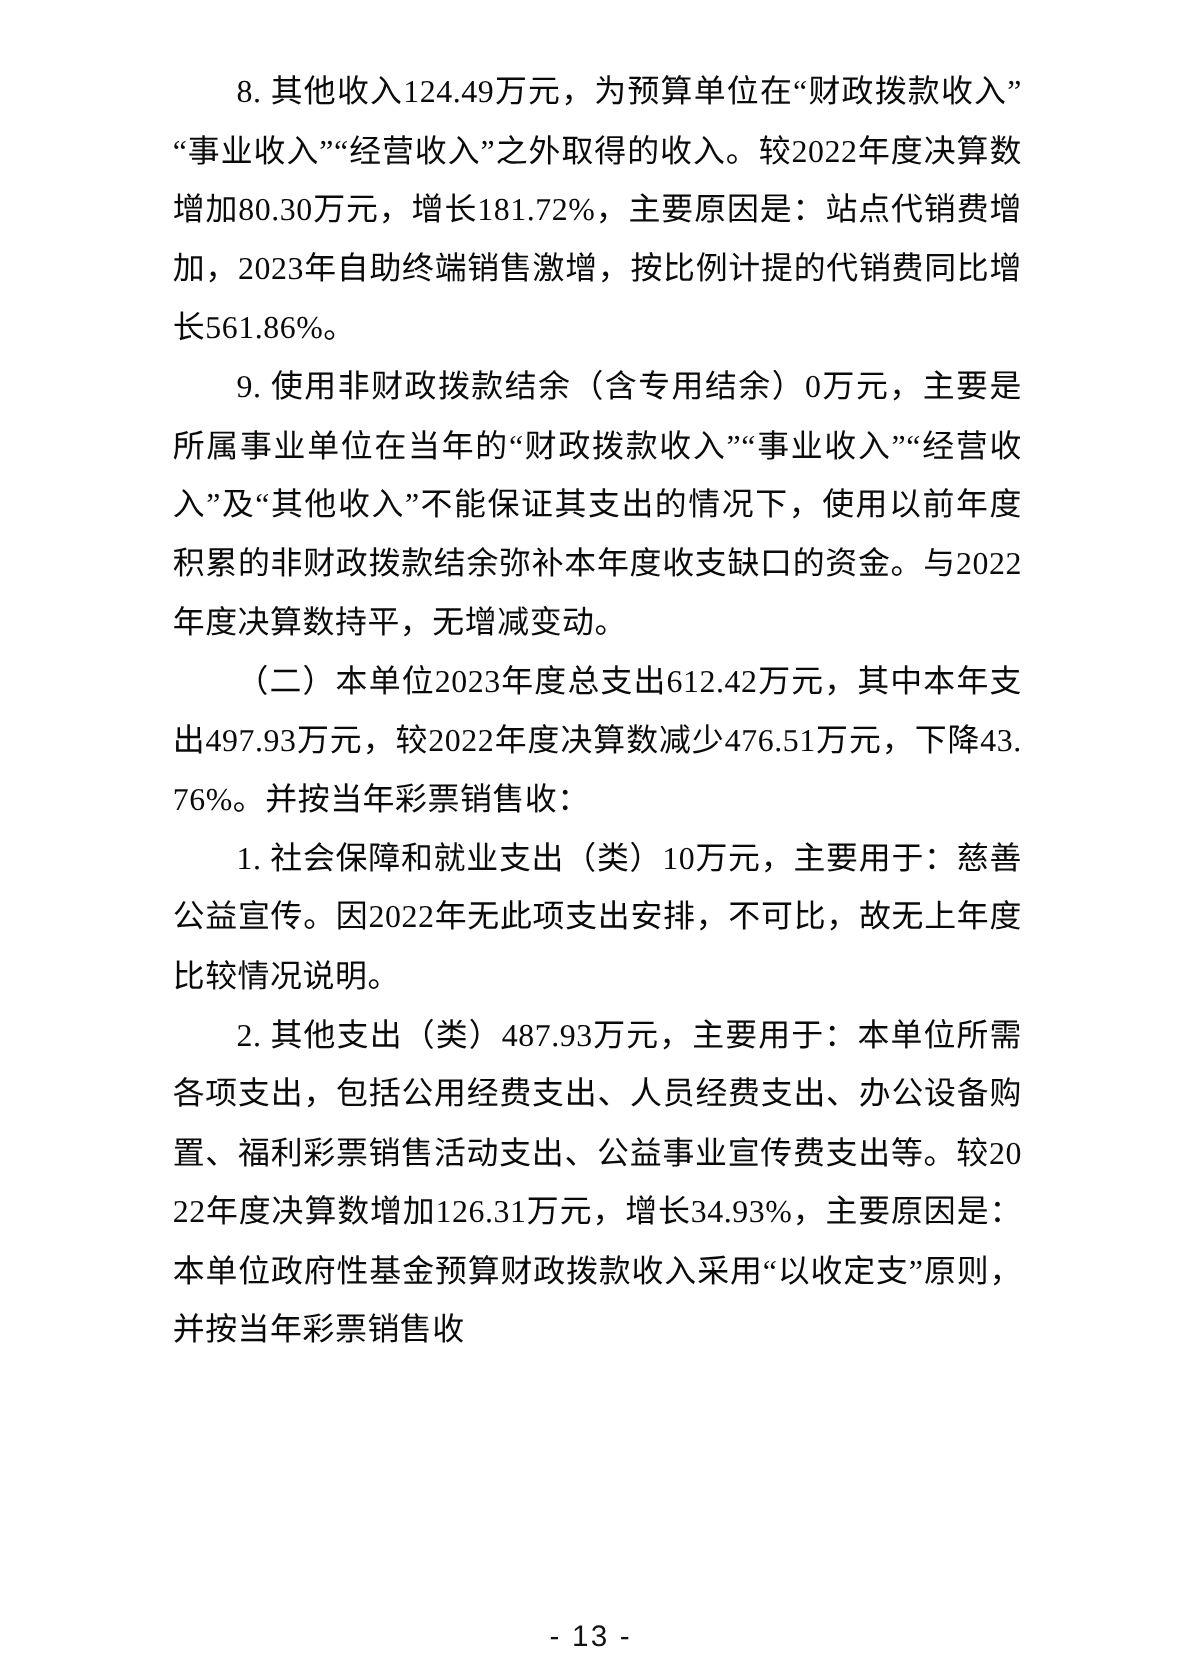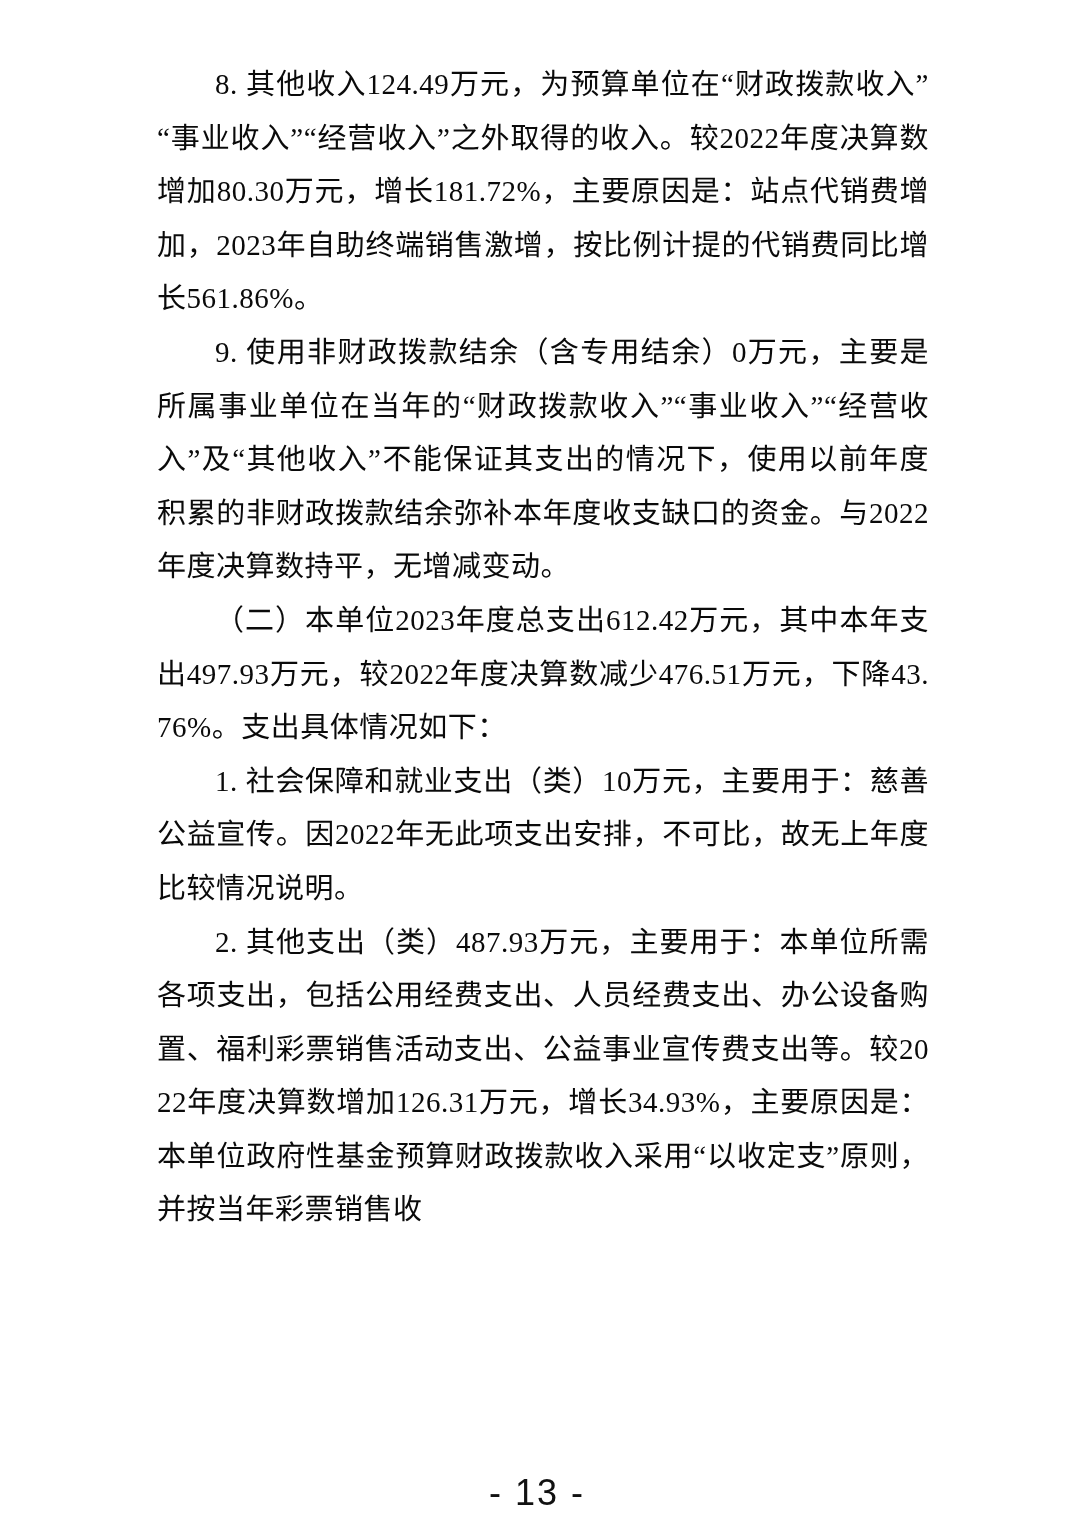--- a/index.html
+++ b/index.html
@@ -32,30 +32,30 @@
     letter-spacing: 0.5px;
     word-break: break-all;
   }
   .footer {
     position: absolute;
     left: 0;
     right: 0;
     top: 1472px;
     text-align: center;
     font-family: "Liberation Sans", "DejaVu Sans", sans-serif;
-    font-size: 36px;
+    font-size: 27px;
     color: #111111;
     letter-spacing: 2px;
   }
 </style>
 </head>
 <body>
 
 <div class="page">
   <div class="content">
     <p class="para">8. 其他收入124.49万元，为预算单位在“财政拨款收入”“事业收入”“经营收入”之外取得的收入。较2022年度决算数增加80.30万元，增长181.72%，主要原因是：站点代销费增加，2023年自助终端销售激增，按比例计提的代销费同比增长561.86%。</p>
     <p class="para">9. 使用非财政拨款结余（含专用结余）0万元，主要是所属事业单位在当年的“财政拨款收入”“事业收入”“经营收入”及“其他收入”不能保证其支出的情况下，使用以前年度积累的非财政拨款结余弥补本年度收支缺口的资金。与2022年度决算数持平，无增减变动。</p>
-    <p class="para">（二）本单位2023年度总支出612.42万元，其中本年支出497.93万元，较2022年度决算数减少476.51万元，下降43.76%。支出具体情况如下：</p>
+    <p class="para">（二）本单位2023年度总支出612.42万元，其中本年支出497.93万元，较2022年度决算数减少476.51万元，下降43.76%。并按当年彩票销售收：</p>
     <p class="para">1. 社会保障和就业支出（类）10万元，主要用于：慈善公益宣传。因2022年无此项支出安排，不可比，故无上年度比较情况说明。</p>
     <p class="para">2. 其他支出（类）487.93万元，主要用于：本单位所需各项支出，包括公用经费支出、人员经费支出、办公设备购置、福利彩票销售活动支出、公益事业宣传费支出等。较2022年度决算数增加126.31万元，增长34.93%，主要原因是：本单位政府性基金预算财政拨款收入采用“以收定支”原则，并按当年彩票销售收</p>
   </div>
   <div class="footer">- 13 -</div>
 </div>
 
 </body></html>

